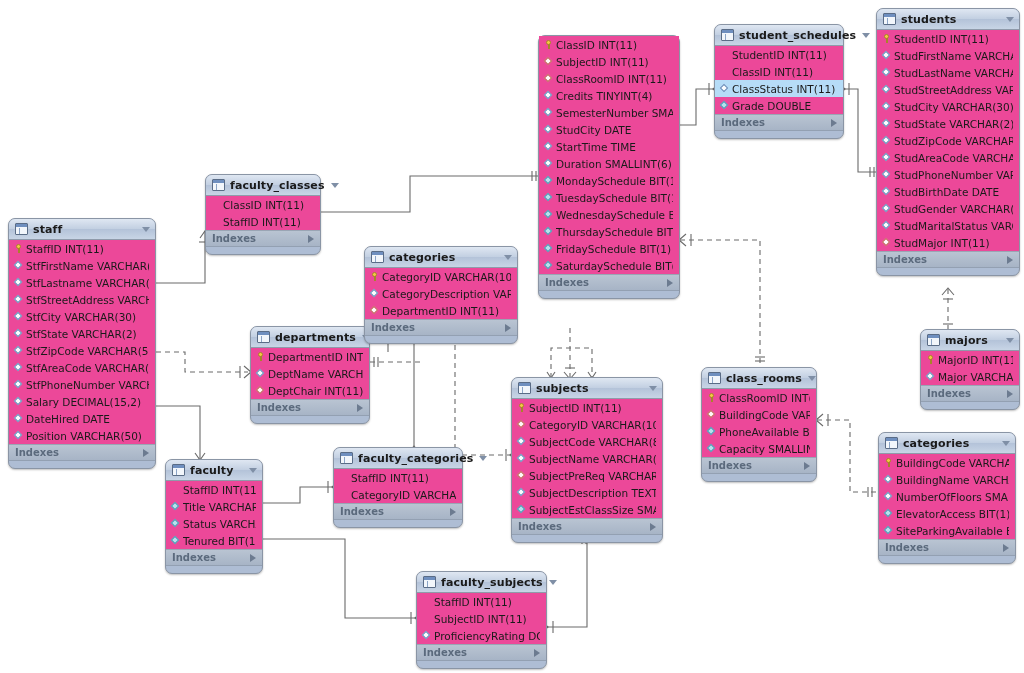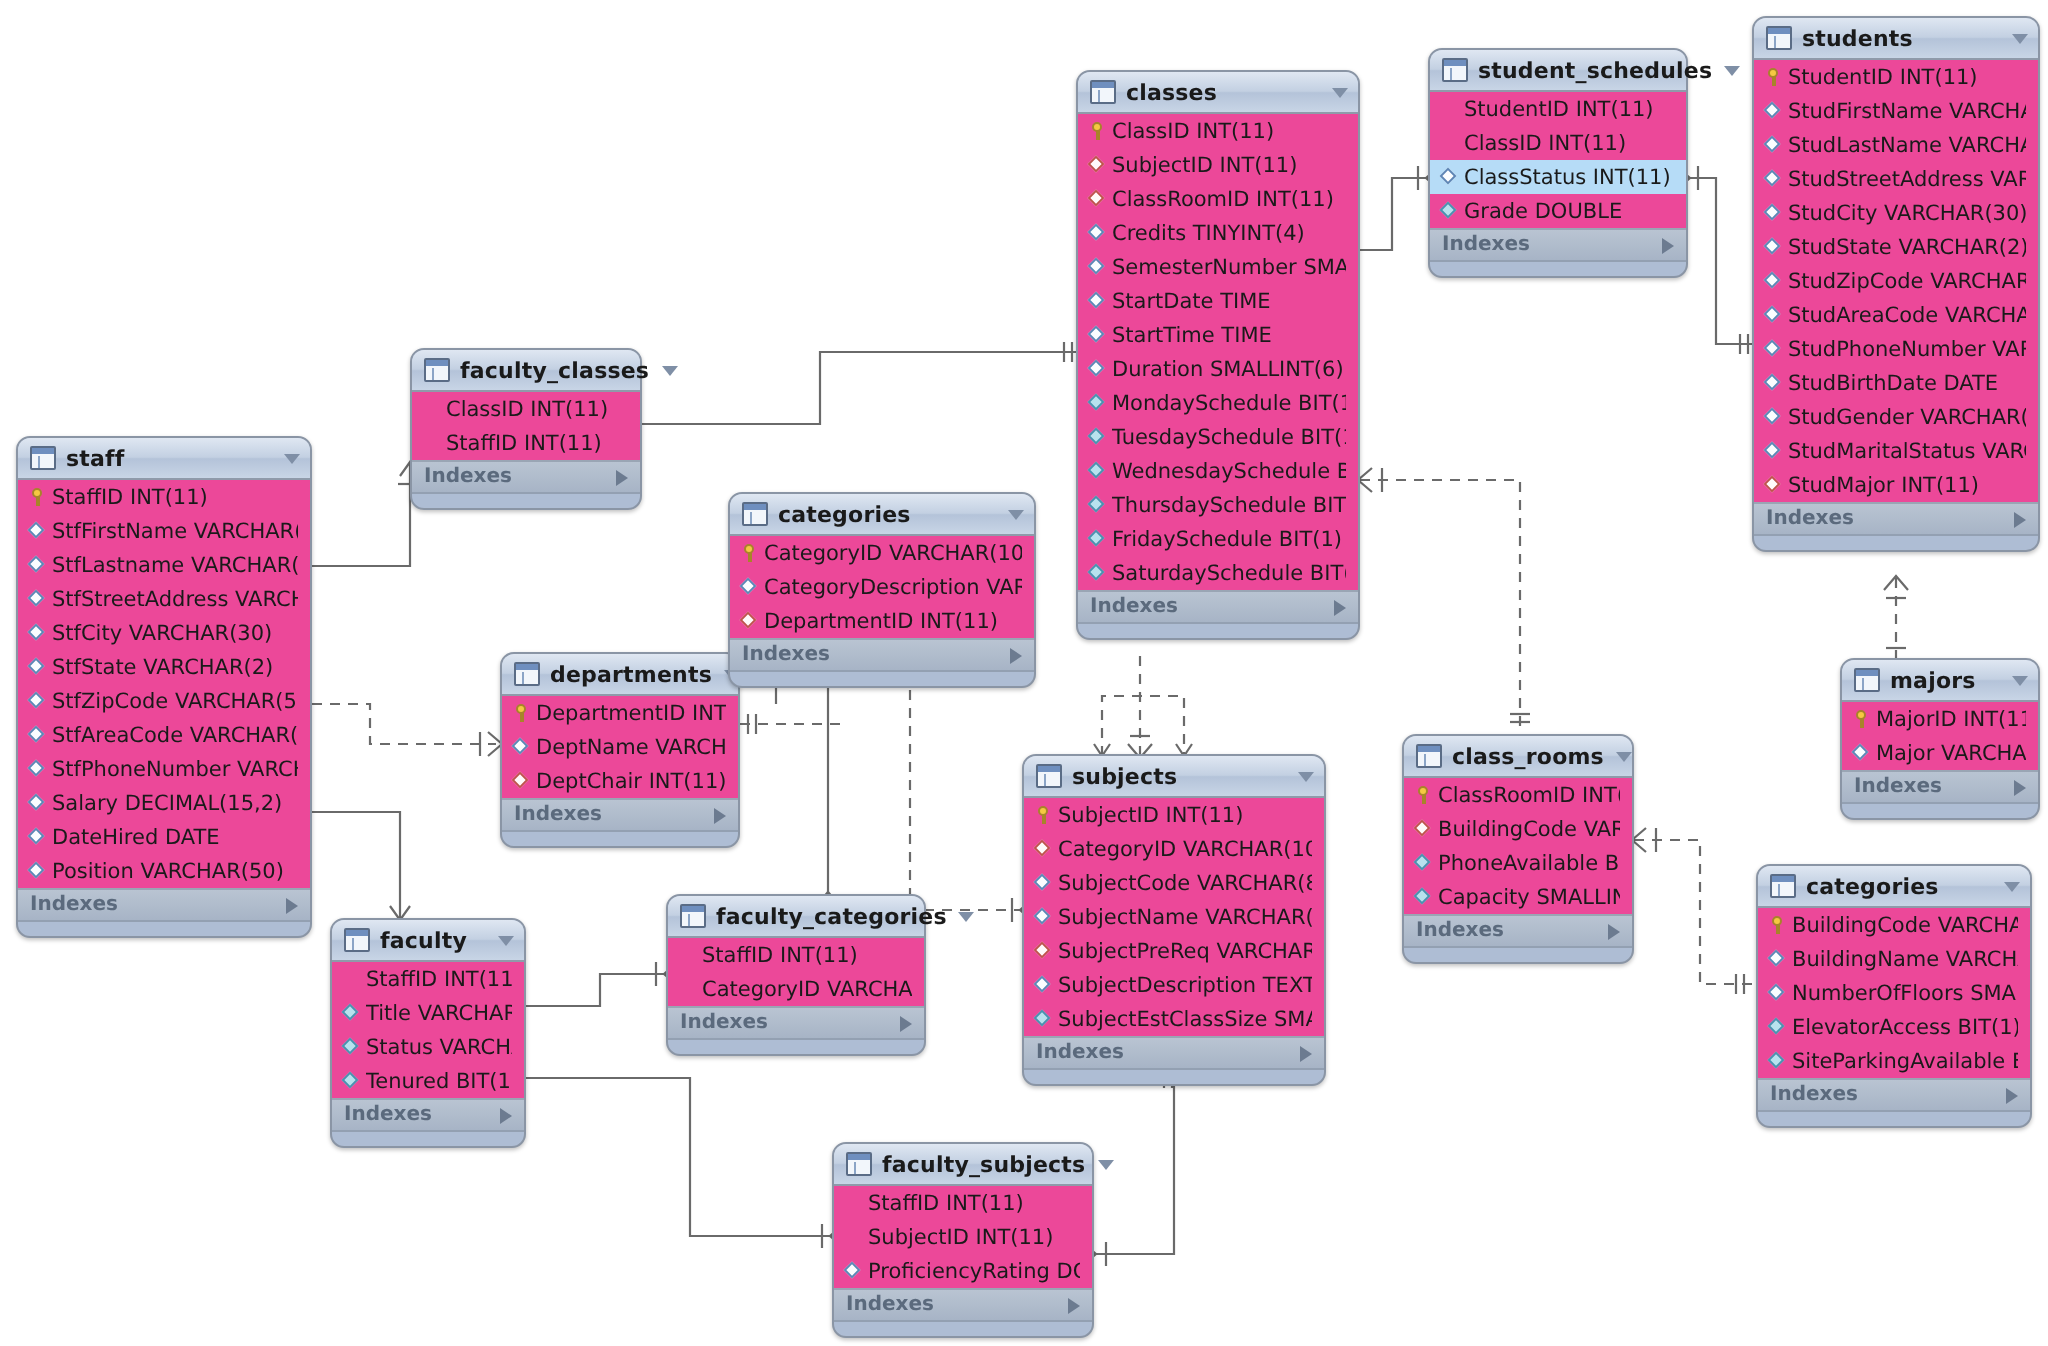--- a/index.html
+++ b/index.html
@@ -426,25 +426,20 @@
           <span class="ci dia dia-fill"></span>
           <span class="coltxt">SubjectEstClassSize SMALLINT(6)</span>
         </div>
       </div>
       <div class="idx">
         <span class="idx-label">Indexes</span>
         <span class="idx-caret"></span>
       </div>
     </div>
     <div class="tbl" style="left: 538px; top: 35px; width: 142px;">
-      <div class="tbl-hdr">
-        <span class="tbl-ico"></span>
-        <span class="tbl-name">classes</span>
-        <span class="tbl-caret"></span>
-      </div>
       <div class="cols">
         <div class="col">
           <span class="ci key"></span>
           <span class="coltxt">ClassID INT(11)</span>
         </div>
         <div class="col">
           <span class="ci dia dia-fk"></span>
           <span class="coltxt">SubjectID INT(11)</span>
         </div>
         <div class="col">
@@ -454,21 +449,21 @@
         <div class="col">
           <span class="ci dia dia-blue"></span>
           <span class="coltxt">Credits TINYINT(4)</span>
         </div>
         <div class="col">
           <span class="ci dia dia-blue"></span>
           <span class="coltxt">SemesterNumber SMALLINT(6)</span>
         </div>
         <div class="col">
           <span class="ci dia dia-blue"></span>
-          <span class="coltxt">StartDate TIME</span>
+          <span class="coltxt">StudCity DATE</span>
         </div>
         <div class="col">
           <span class="ci dia dia-blue"></span>
           <span class="coltxt">StartTime TIME</span>
         </div>
         <div class="col">
           <span class="ci dia dia-blue"></span>
           <span class="coltxt">Duration SMALLINT(6)</span>
         </div>
         <div class="col">

